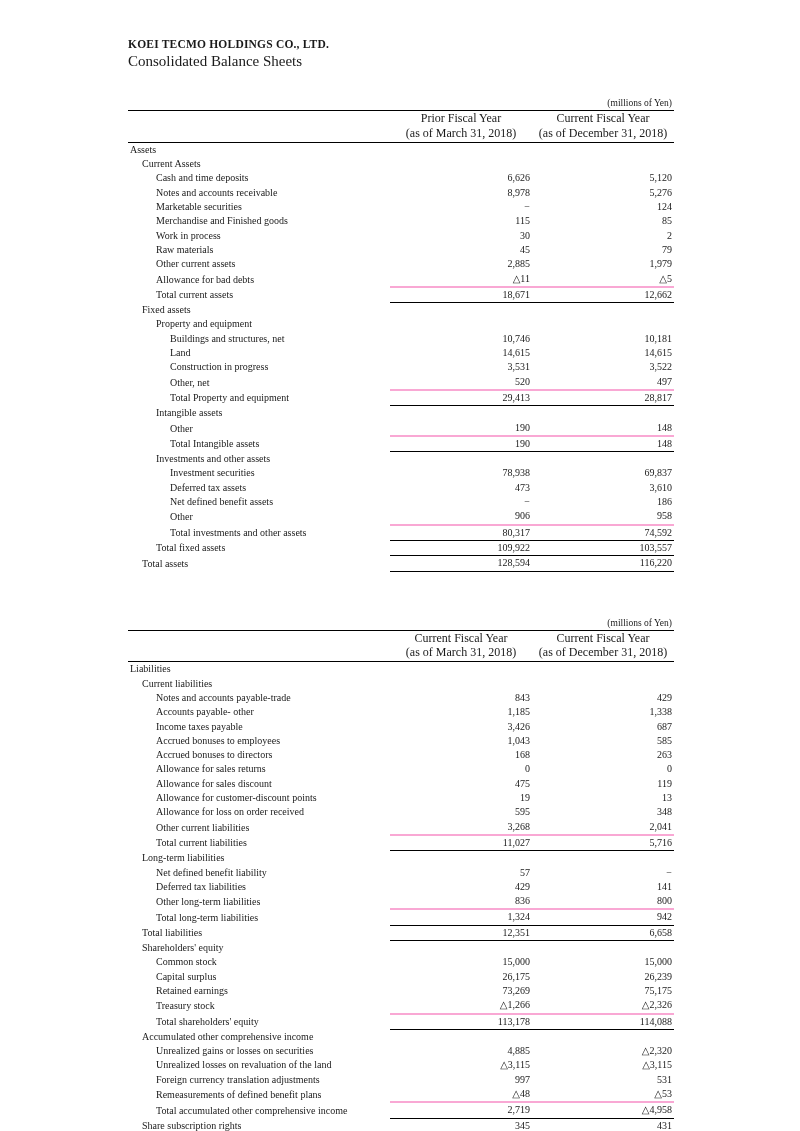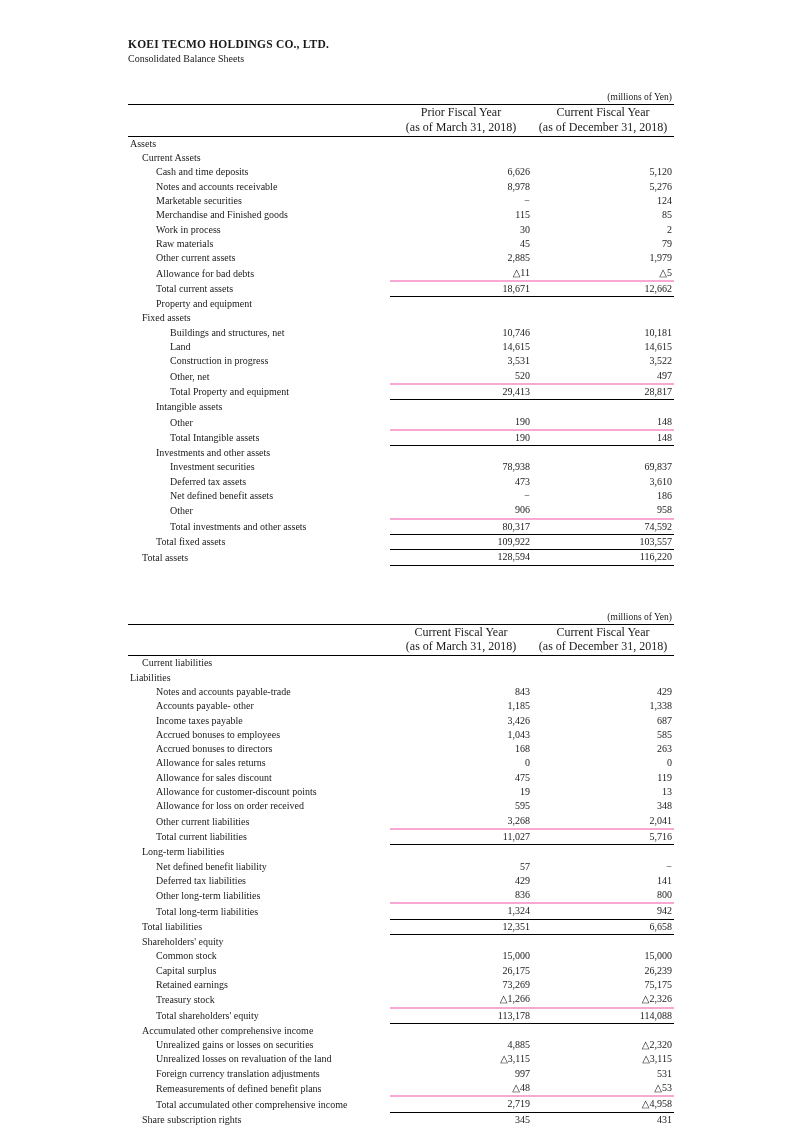--- a/index.html
+++ b/index.html
@@ -21,21 +21,21 @@
     padding: 38px 96px 0 128px;
   }
   .doc-title {
     font-family: "Liberation Serif", serif;
     font-weight: bold;
     font-size: 11.5px;
     letter-spacing: 0.2px;
     margin: 0 0 3px 0;
   }
   .doc-subtitle {
-    font-size: 10px;
+    font-size: 15px;
     margin: 0 0 26px 0;
   }
   table.fs {
     width: 546px;
     border-collapse: collapse;
     font-size: 10px;
     table-layout: fixed;
   }
   table.fs td {
     padding: 0;
@@ -163,26 +163,26 @@
           <td class="lbl-2">Allowance for bad debts</td>
           <td class="num">△11</td>
           <td class="num">△5</td>
         </tr>
         <tr class="rule-both">
           <td class="lbl-2">Total current assets</td>
           <td class="num">18,671</td>
           <td class="num">12,662</td>
         </tr>
         <tr>
+          <td class="lbl-1">Fixed assets</td>
+          <td class="num"></td>
+          <td class="num"></td>
+        </tr>
+        <tr>
           <td class="lbl-2">Property and equipment</td>
-          <td class="num"></td>
-          <td class="num"></td>
-        </tr>
-        <tr>
-          <td class="lbl-1">Fixed assets</td>
           <td class="num"></td>
           <td class="num"></td>
         </tr>
         <tr>
           <td class="lbl-3">Buildings and structures, net</td>
           <td class="num">10,746</td>
           <td class="num">10,181</td>
         </tr>
         <tr>
           <td class="lbl-3">Land</td>
@@ -282,26 +282,26 @@
         <td class="hdr-center">Current Fiscal Year</td>
       </tr>
       <tr class="hdr-bottom">
         <td></td>
         <td class="hdr-center">(as of March 31, 2018)</td>
         <td class="hdr-center">(as of December 31, 2018)</td>
       </tr>
     </tbody>
     <tbody id="t2-body">
         <tr>
+          <td class="lbl-0">Liabilities</td>
+          <td class="num"></td>
+          <td class="num"></td>
+        </tr>
+        <tr>
           <td class="lbl-1">Current liabilities</td>
-          <td class="num"></td>
-          <td class="num"></td>
-        </tr>
-        <tr>
-          <td class="lbl-0">Liabilities</td>
           <td class="num"></td>
           <td class="num"></td>
         </tr>
         <tr>
           <td class="lbl-2">Notes and accounts payable-trade</td>
           <td class="num">843</td>
           <td class="num">429</td>
         </tr>
         <tr>
           <td class="lbl-2">Accounts payable- other</td>

